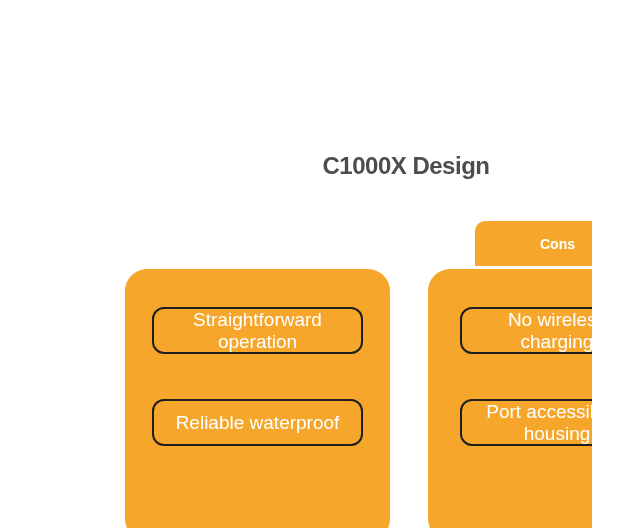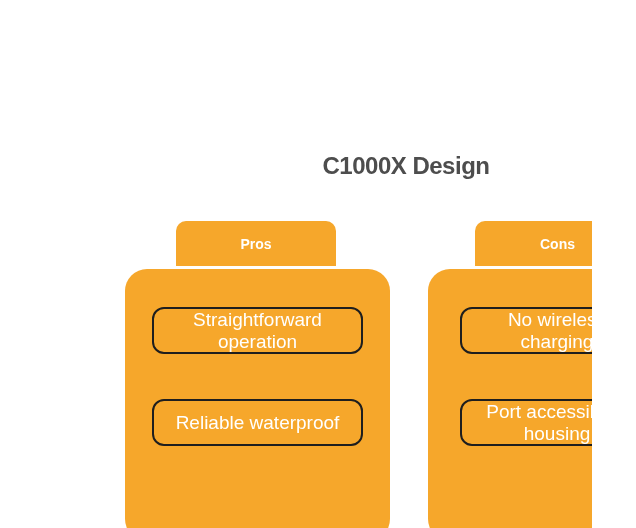--- a/index.html
+++ b/index.html
@@ -74,21 +74,20 @@
   .panel.pros .item { width: 211px; }
   .panel.cons .item { width: 194px; }
 </style>
 </head>
 <body>
 
 <div class="canvas">
 
   <div class="page-title">C1000X Design</div>
 
-  <div class="tab pros">Pros</div>
 
   <div class="panel pros">
     <div class="item">Straightforward operation</div>
     <div class="item">Reliable waterproof</div>
   </div>
 
   <div class="tab cons">Cons</div>
 
   <div class="panel cons">
     <div class="item">No wireless charging</div>

